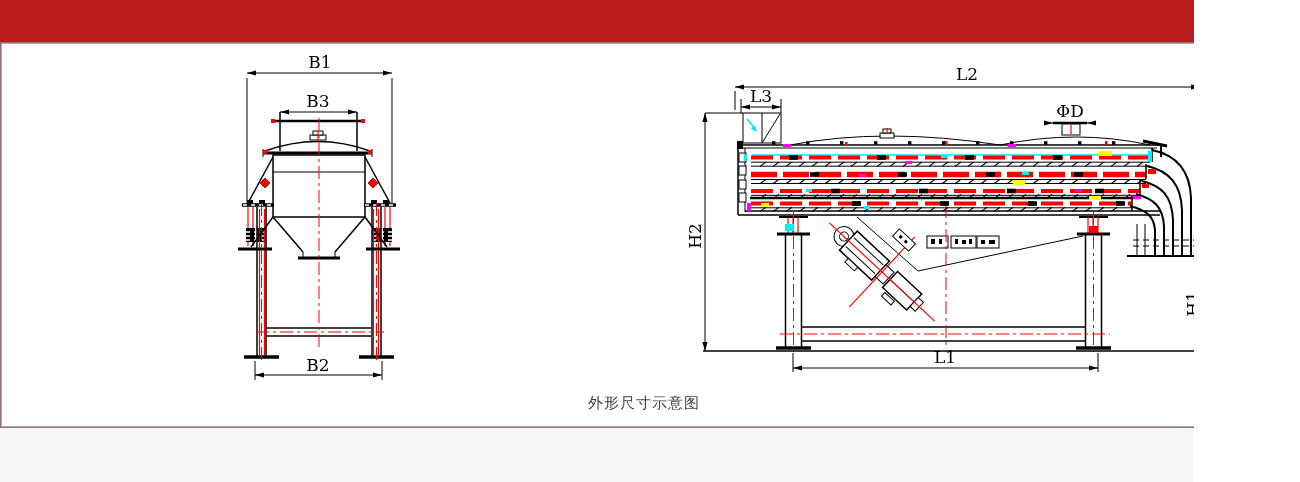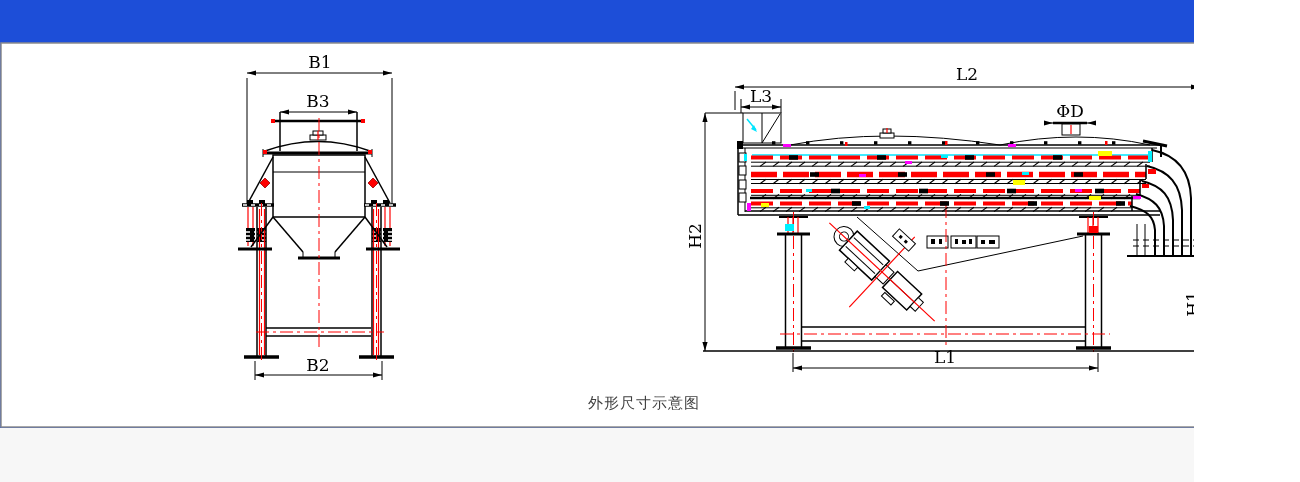--- a/index.html
+++ b/index.html
@@ -1,16 +1,16 @@
 <!DOCTYPE html>
 <html><head>
 <meta charset="utf-8">
 <style>
   html,body{margin:0;padding:0;background:#ffffff;}
-  #stage{position:relative;width:1194px;height:482px;background:#1d4ed8;overflow:hidden;
+  #stage{position:relative;width:1194px;height:482px;background:#b91c1c;overflow:hidden;
          font-family:"DejaVu Sans",sans-serif;}
   svg{display:block}
   .s1{stroke:#000;stroke-width:1;fill:none}
   .s15{stroke:#000;stroke-width:1.5;fill:none}
   .s2{stroke:#000;stroke-width:2;fill:none}
   .s25{stroke:#000;stroke-width:2.5;fill:none}
   .s3{stroke:#000;stroke-width:3;fill:none}
   .s35{stroke:#000;stroke-width:3.5;fill:none}
   .wfill{fill:#fff;stroke:#000;stroke-width:1.5}
   .wfill1{fill:#fff;stroke:#000;stroke-width:1}

